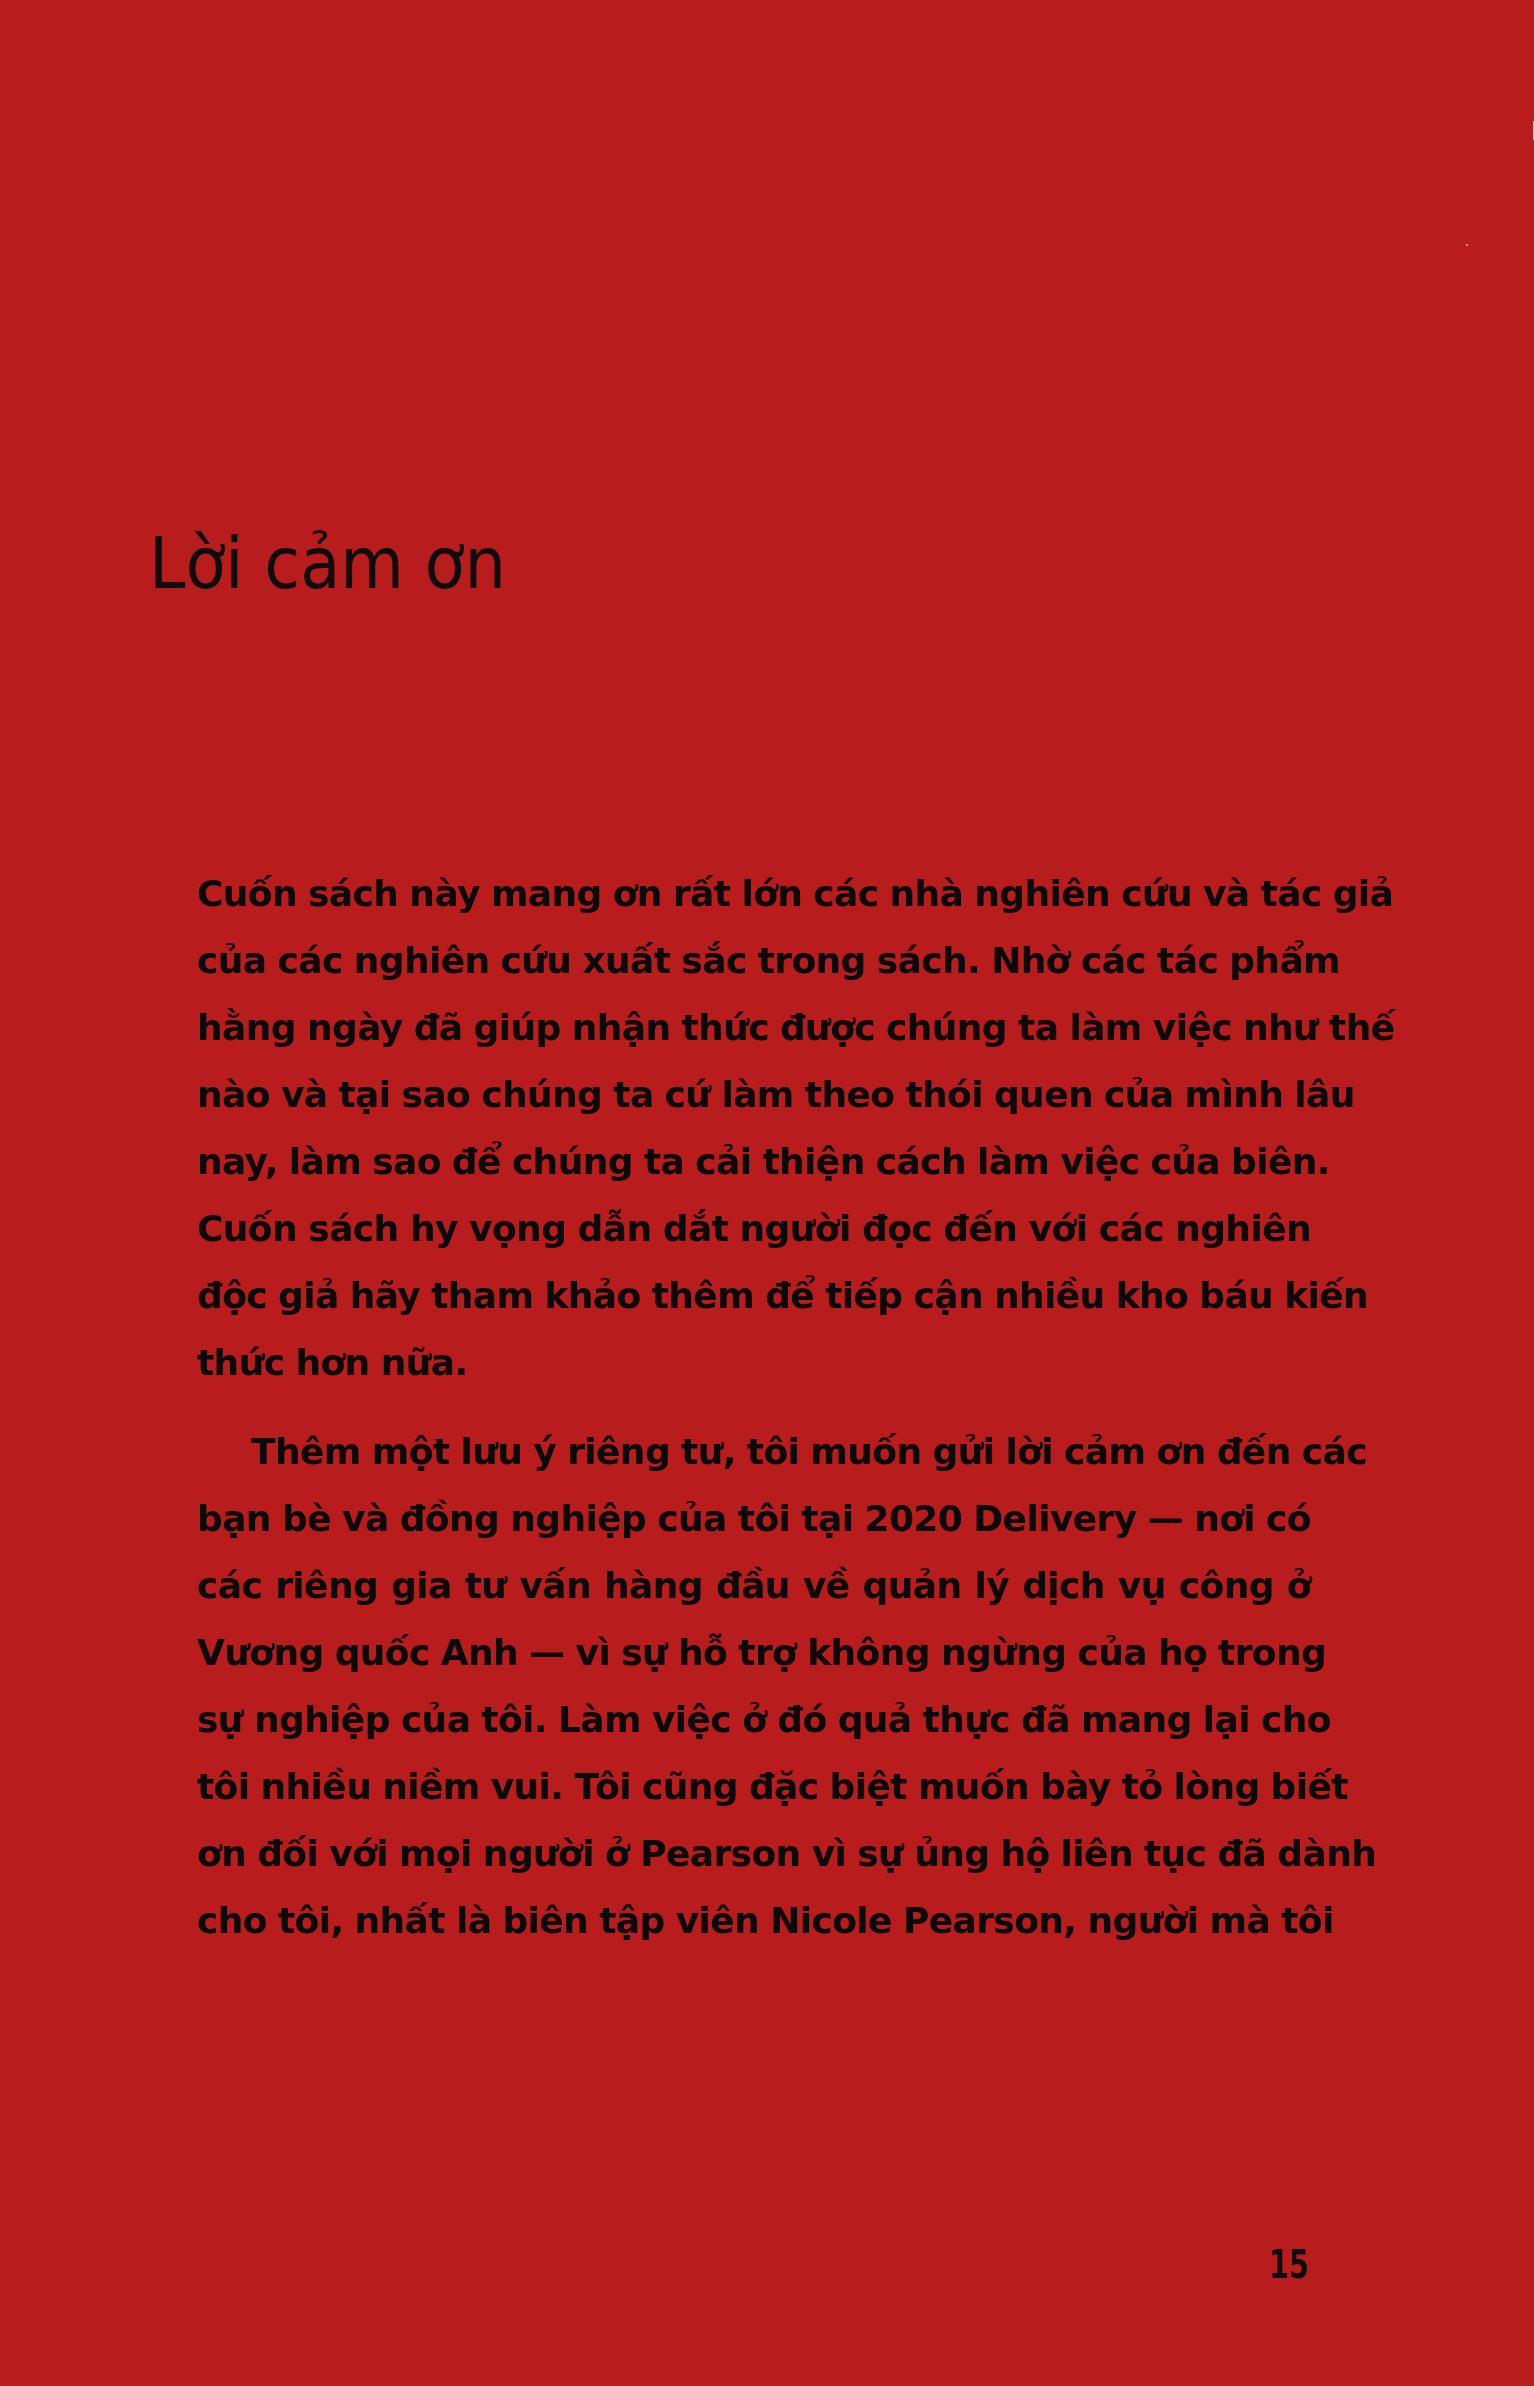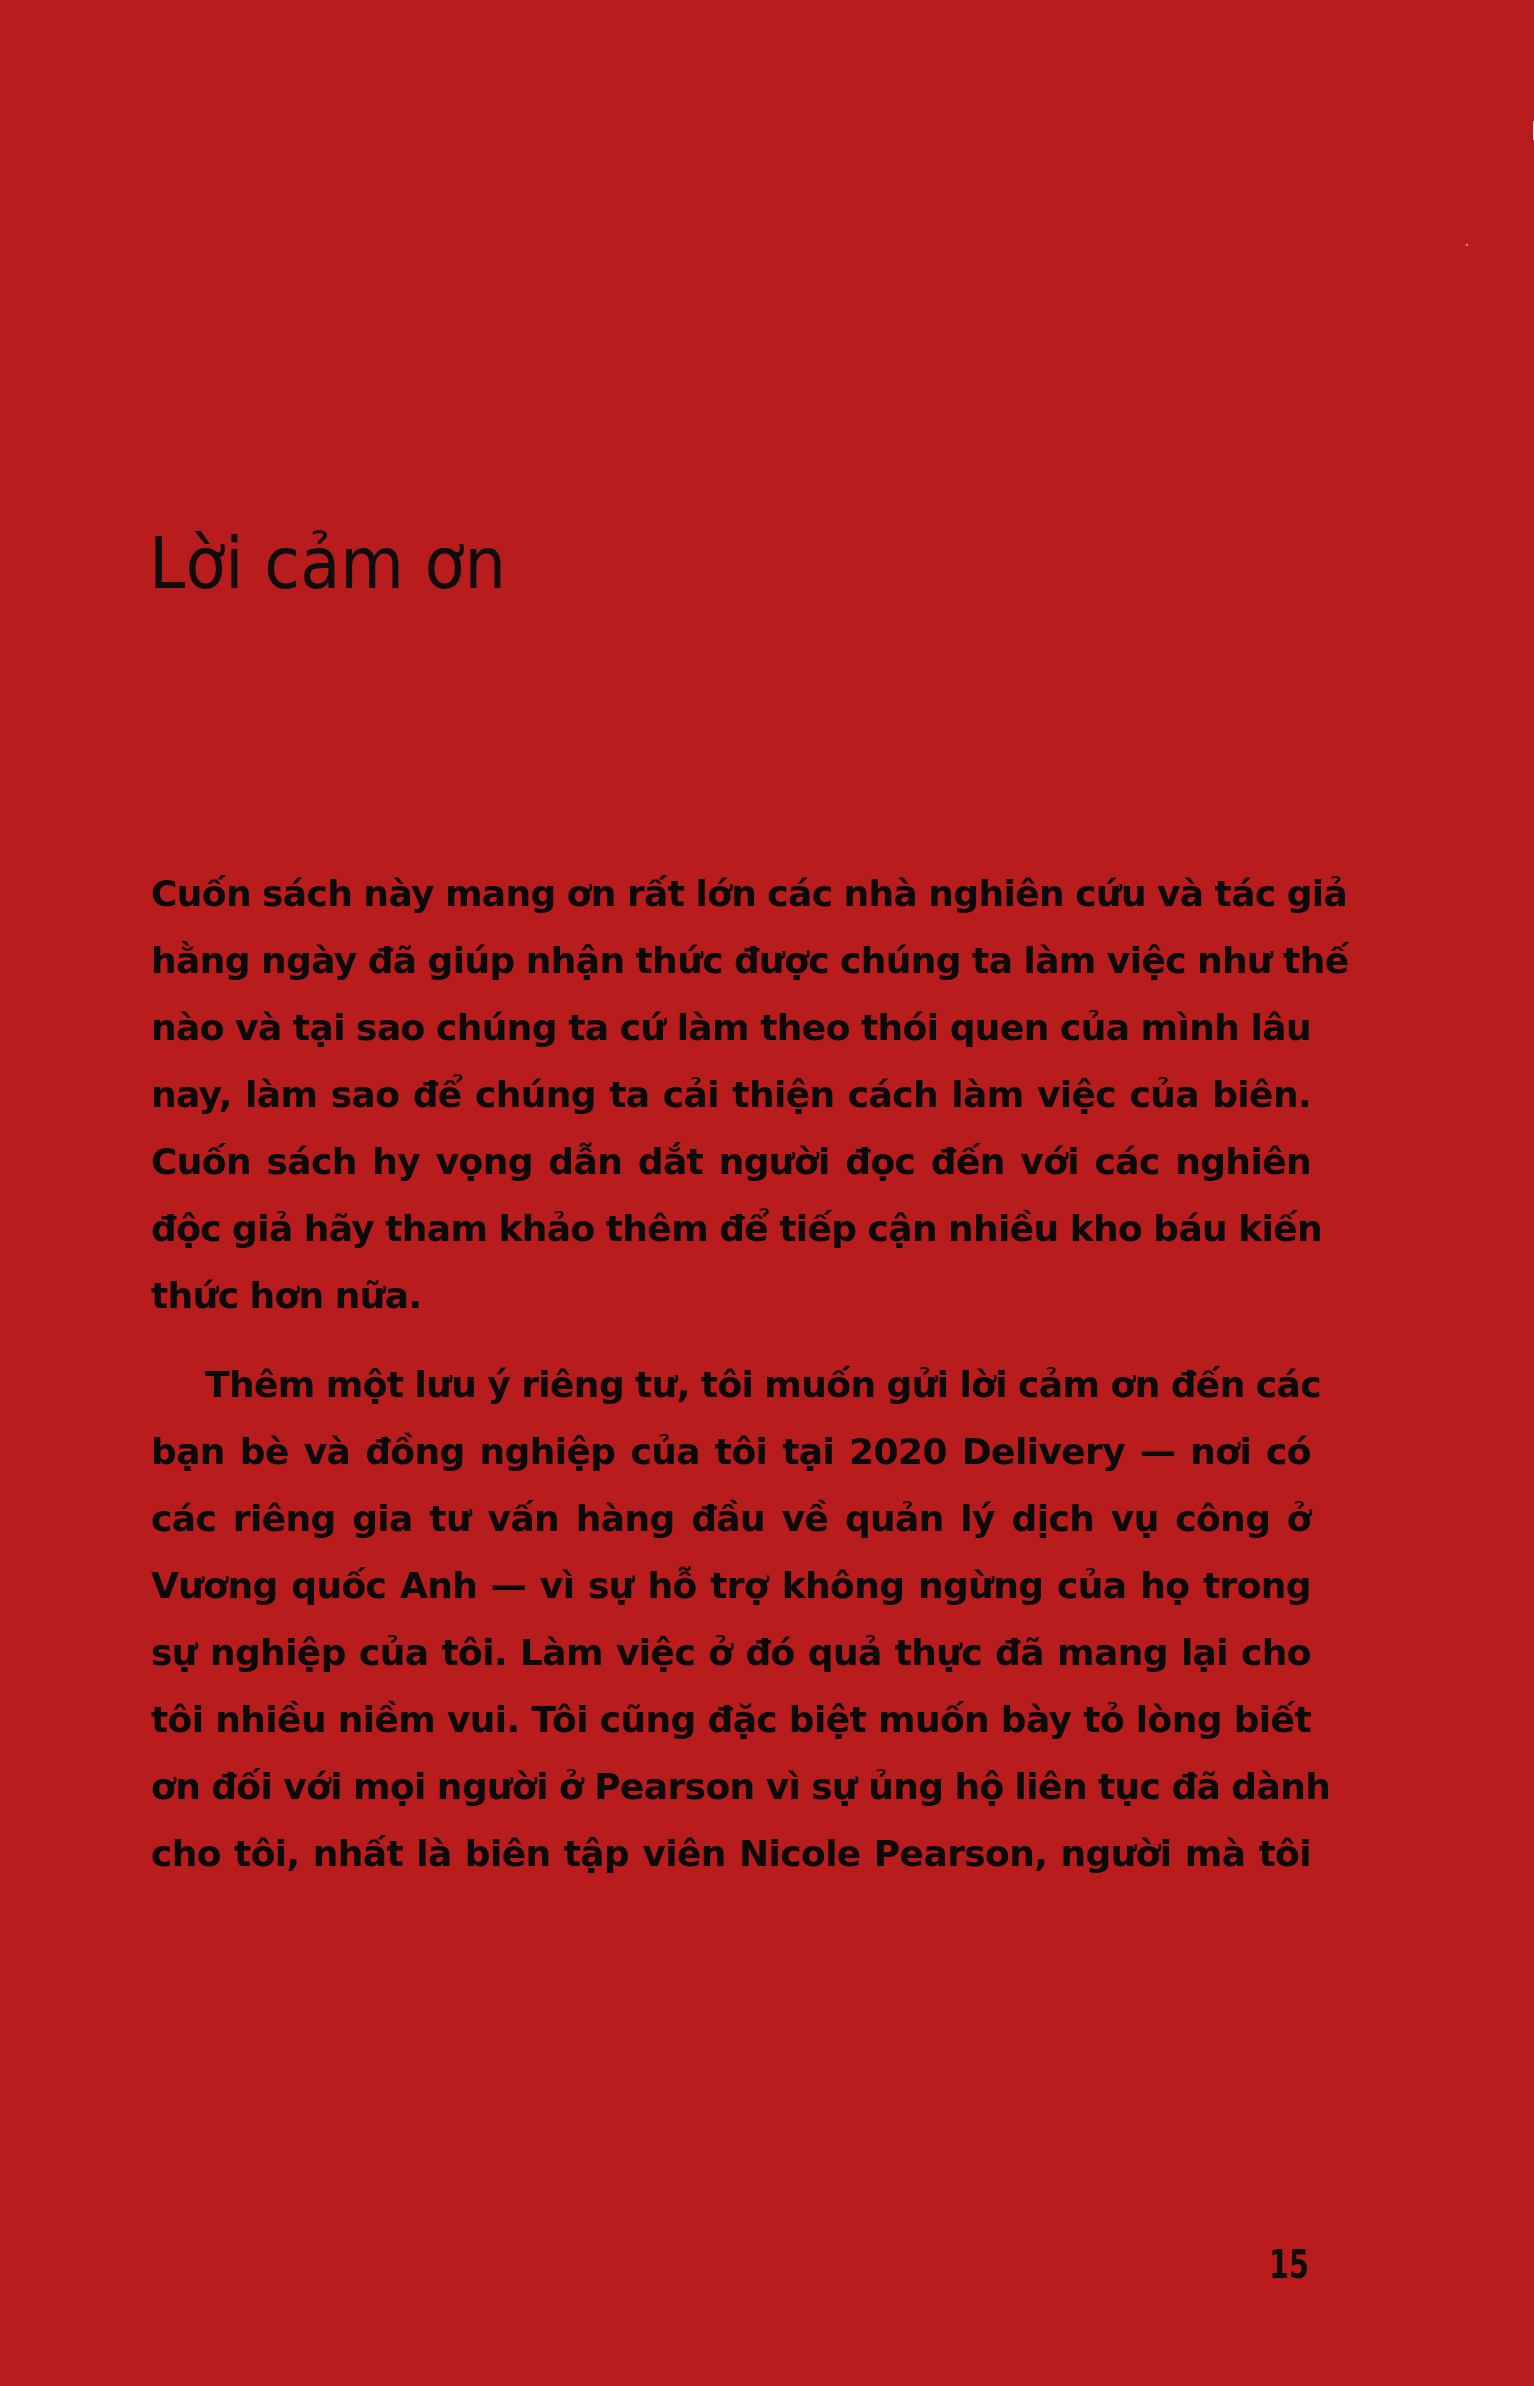--- a/index.html
+++ b/index.html
@@ -52,20 +52,21 @@
       text-align: justify;
       text-align-last: justify;
     }
     .body-text p .line {
       display: block;
       text-align: justify;
       text-align-last: justify;
       white-space: nowrap;
       letter-spacing: -0.6px;
       word-spacing: -0.9px;
+      margin-left: 46px;
     }
     .body-text p .line.last {
       text-align-last: left;
     }
     .para-1 { margin-bottom: 22.4px !important; }
     .para-2 .line.first { text-indent: 54px; }
     .page-number {
       position: absolute;
       left: 1269px;
       top: 2242px;
@@ -86,20 +87,21 @@
 </head>
 <body>
 
 <div class="page">
 
   <h1 class="chapter-title">Lời cảm ơn</h1>
 
   <div class="body-text">
     <p class="para-1">
       <span class="line">Cuốn sách này mang ơn rất lớn các nhà nghiên cứu và tác giả</span>
+      <span class="line">của các nghiên cứu xuất sắc trong sách. Nhờ các tác phẩm</span>
       <span class="line">hằng ngày đã giúp nhận thức được chúng ta làm việc như thế</span>
       <span class="line">nào và tại sao chúng ta cứ làm theo thói quen của mình lâu</span>
       <span class="line">nay, làm sao để chúng ta cải thiện cách làm việc của biên.</span>
       <span class="line">Cuốn sách hy vọng dẫn dắt người đọc đến với các nghiên</span>
       <span class="line">độc giả hãy tham khảo thêm để tiếp cận nhiều kho báu kiến</span>
       <span class="line last">thức hơn nữa.</span>
     </p>
     <p class="para-2">
       <span class="line first">Thêm một lưu ý riêng tư, tôi muốn gửi lời cảm ơn đến các</span>
       <span class="line">bạn bè và đồng nghiệp của tôi tại 2020 Delivery — nơi có</span>

